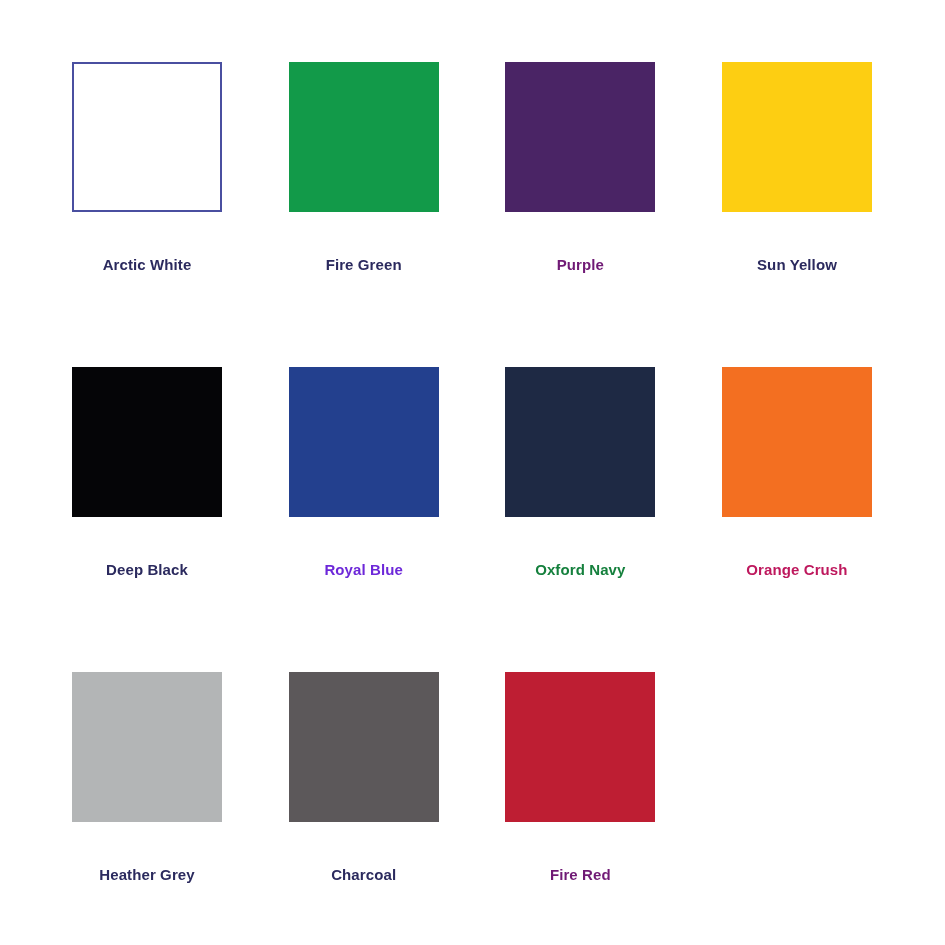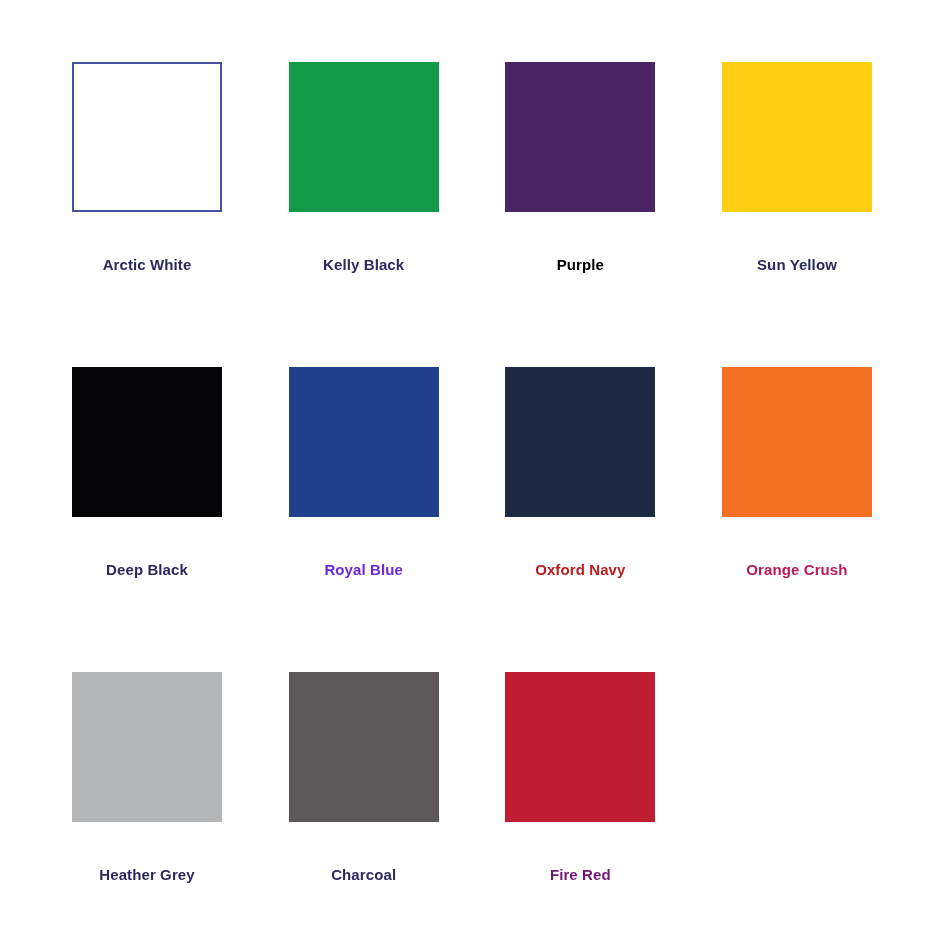--- a/index.html
+++ b/index.html
@@ -62,41 +62,41 @@
 </head>
 <body>
 
 <div id="swatch-grid">
     <div class="swatch-cell">
       <div class="swatch-chip bordered" style="background-color: rgb(255, 255, 255); border-color: rgb(74, 79, 160);"></div>
       <div class="swatch-label" style="color: rgb(43, 42, 94);">Arctic White</div>
     </div>
     <div class="swatch-cell">
       <div class="swatch-chip" style="background-color: rgb(18, 154, 73);"></div>
-      <div class="swatch-label" style="color: rgb(43, 42, 94);">Kelly Black</div>
+      <div class="swatch-label" style="color: rgb(43, 42, 94);">Fire Green</div>
     </div>
     <div class="swatch-cell">
       <div class="swatch-chip" style="background-color: rgb(74, 36, 101);"></div>
-      <div class="swatch-label" style="color: #000000;">Purple</div>
+      <div class="swatch-label" style="color: #701a75;">Purple</div>
     </div>
     <div class="swatch-cell">
       <div class="swatch-chip" style="background-color: rgb(253, 206, 18);"></div>
       <div class="swatch-label" style="color: rgb(43, 42, 94);">Sun Yellow</div>
     </div>
     <div class="swatch-cell">
       <div class="swatch-chip" style="background-color: rgb(5, 5, 7);"></div>
       <div class="swatch-label" style="color: rgb(43, 42, 94); text-align: center;">Deep Black</div>
     </div>
     <div class="swatch-cell">
       <div class="swatch-chip" style="background-color: rgb(35, 64, 142);"></div>
       <div class="swatch-label" style="color: #6d28d9;">Royal Blue</div>
     </div>
     <div class="swatch-cell">
       <div class="swatch-chip" style="background-color: rgb(30, 41, 68);"></div>
-      <div class="swatch-label" style="color: #b91c1c;">Oxford Navy</div>
+      <div class="swatch-label" style="color: #15803d;">Oxford Navy</div>
     </div>
     <div class="swatch-cell">
       <div class="swatch-chip" style="background-color: rgb(243, 111, 33);"></div>
       <div class="swatch-label" style="color: #be185d;">Orange Crush</div>
     </div>
     <div class="swatch-cell">
       <div class="swatch-chip" style="background-color: rgb(179, 181, 182);"></div>
       <div class="swatch-label" style="color: rgb(43, 42, 94);">Heather Grey</div>
     </div>
     <div class="swatch-cell">

